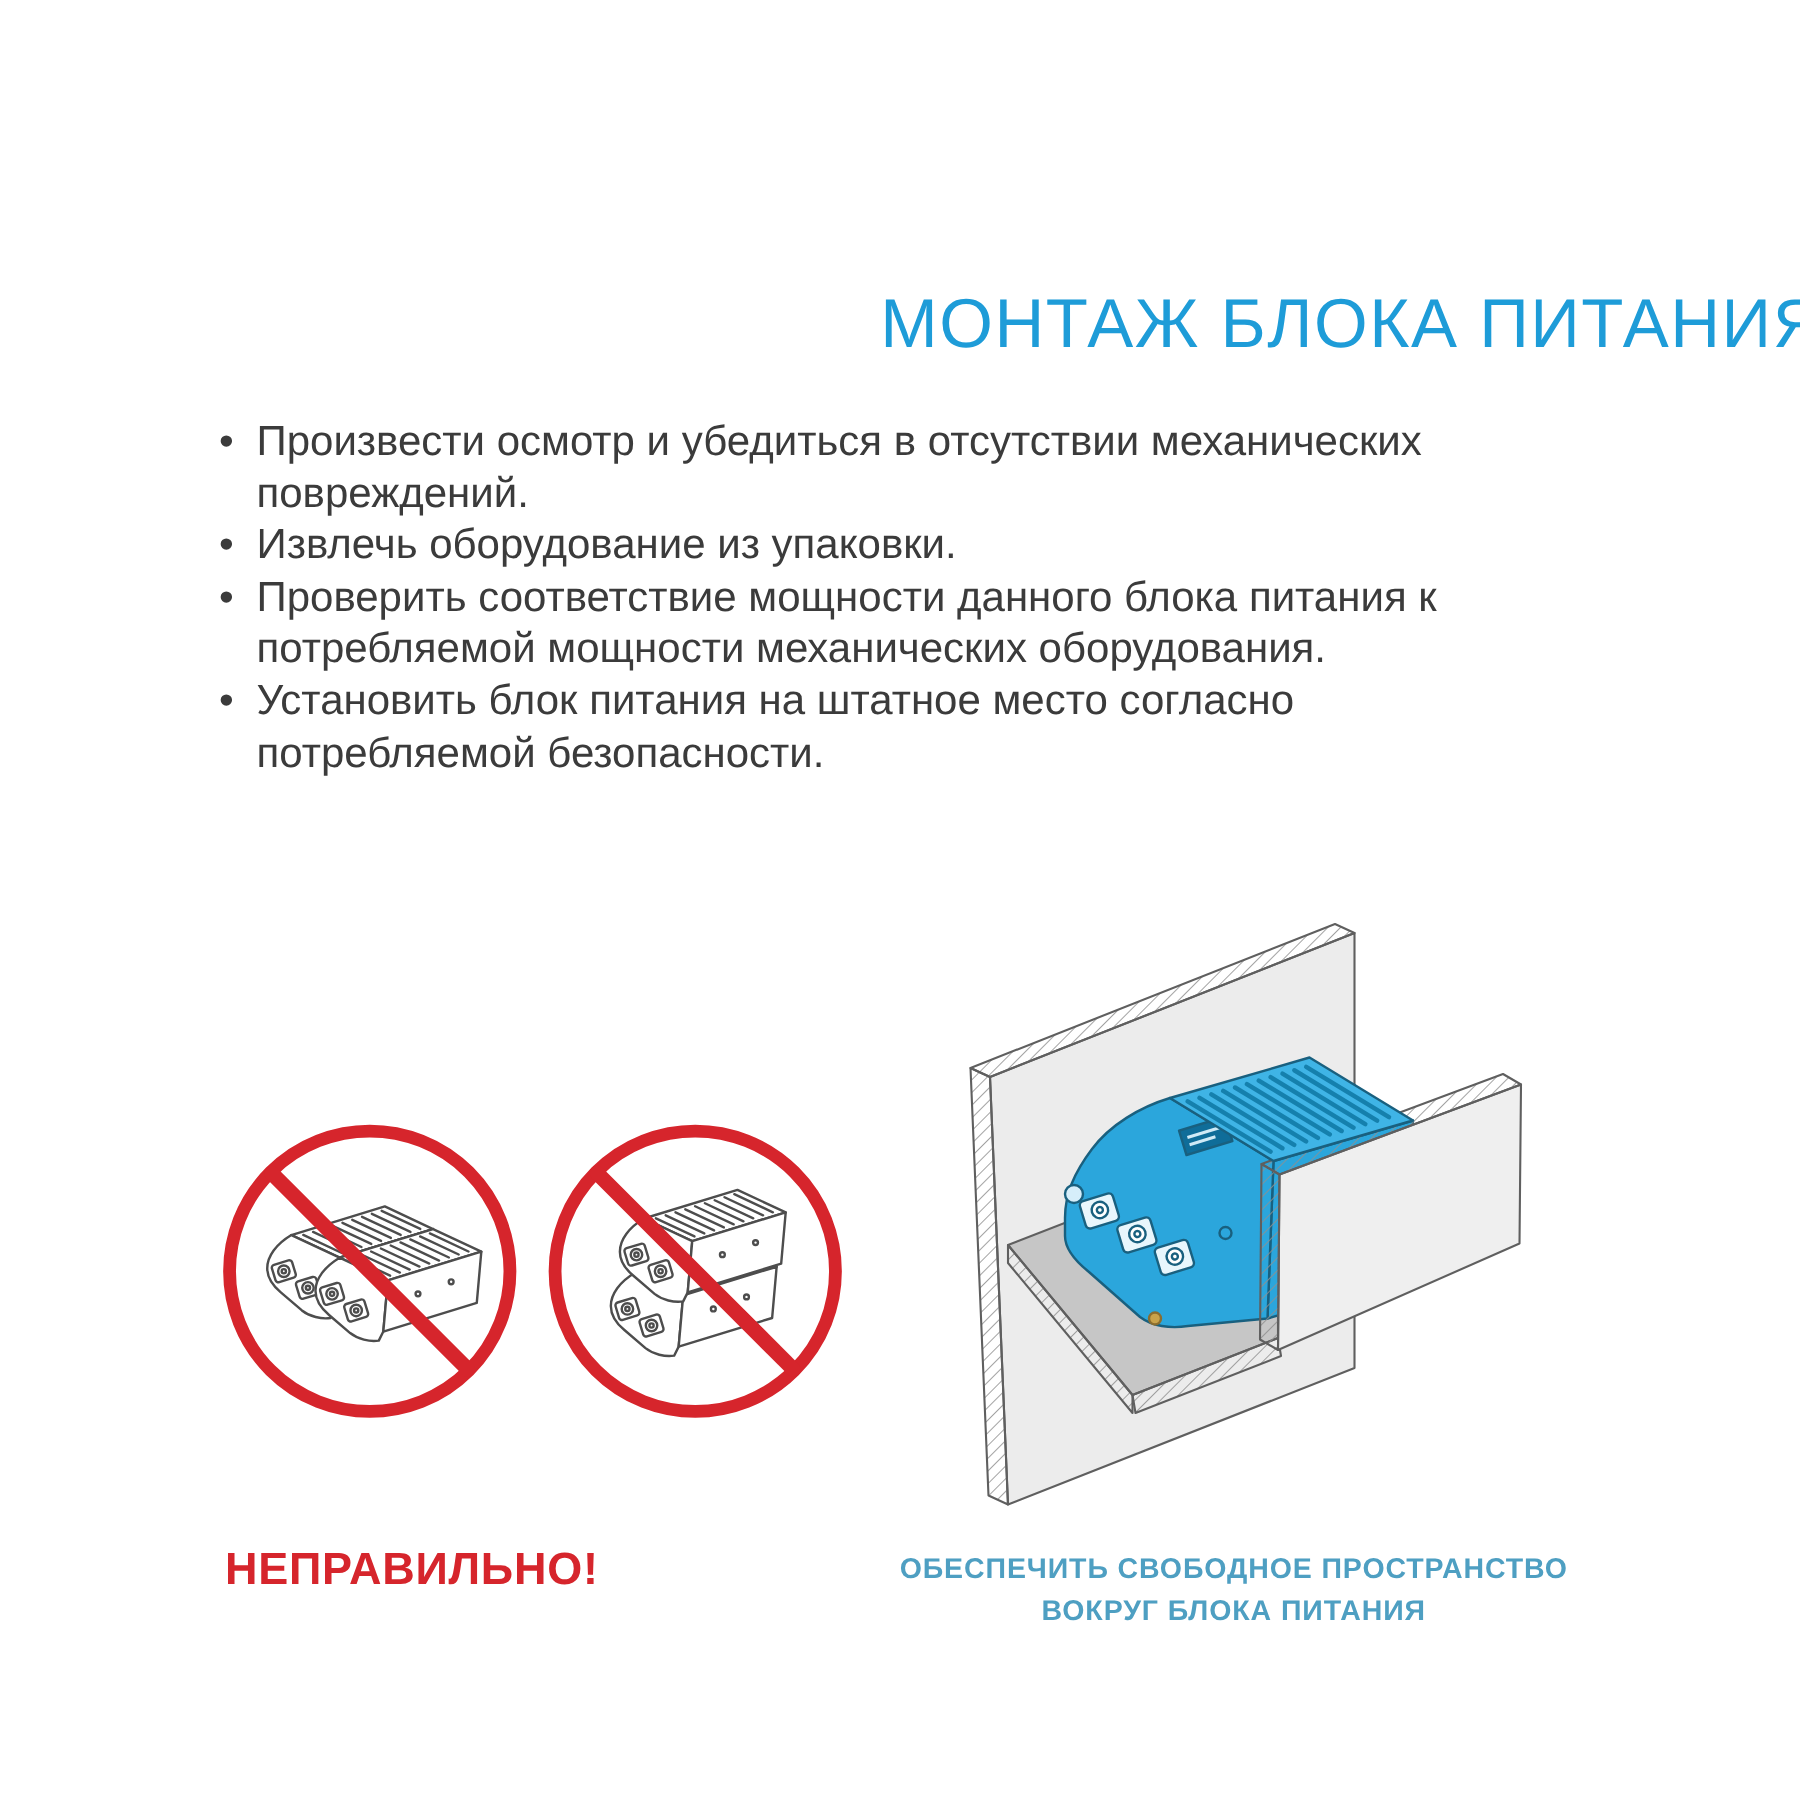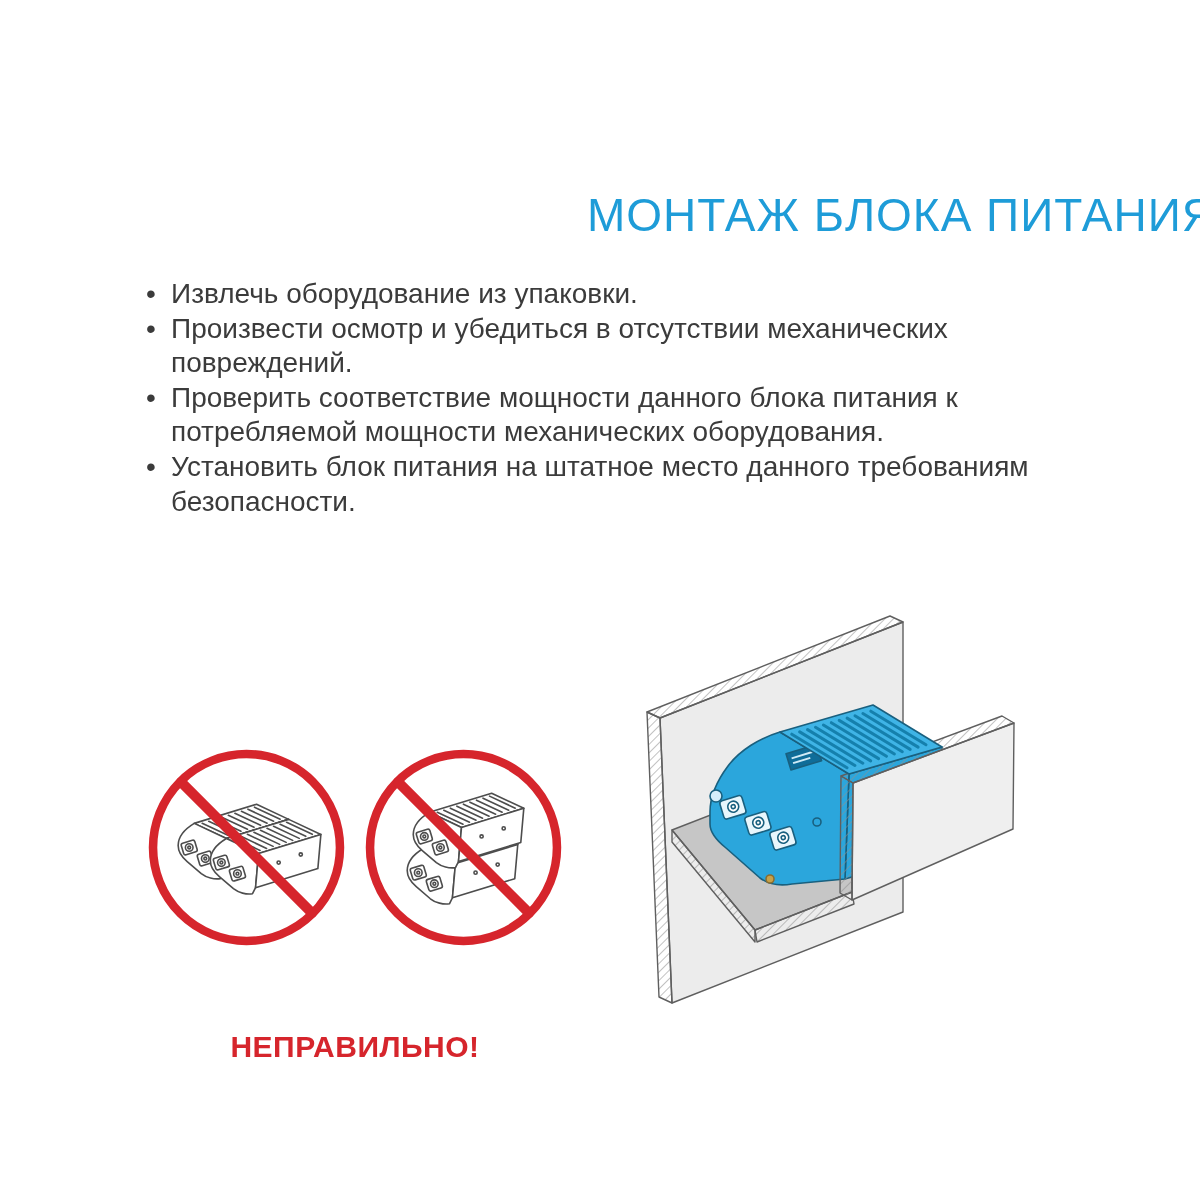--- a/index.html
+++ b/index.html
@@ -24,43 +24,43 @@
     color:var(--body-text,#3B3B3B);
     font-size:28px;line-height:34.6px;
   }
   .instructions li{position:relative;padding-left:26px;margin:0;}
   .instructions li::before{
     content:"•";position:absolute;left:1px;top:0;
     color:var(--body-text,#3B3B3B);
   }
   .figure{position:absolute;}
   .wrong-label{
-    position:absolute;left:150px;top:1030px;width:410px;text-align:center;
+    position:absolute;left:150px;top:1030px;width:410px;text-align:left;
     font-size:30px;font-weight:bold;letter-spacing:0.5px;
     color:var(--warning-red,#D6252C);
   }
   .scene-caption{
     position:absolute;left:590px;top:1033px;width:465px;text-align:center;
     font-size:19px;line-height:28px;font-weight:bold;letter-spacing:0.6px;
     color:var(--caption-blue,#4E9FC2);
   }
   svg{display:block;}
 </style>
 </head>
 <body>
 
 <div class="page">
 
   <h1 class="title">МОНТАЖ БЛОКА ПИТАНИЯ</h1>
 
   <ul class="instructions">
+    <li>Произвести осмотр и убедиться в отсутствии механических повреждений.</li>
     <li>Извлечь оборудование из упаковки.</li>
-    <li>Произвести осмотр и убедиться в отсутствии механических повреждений.</li>
     <li>Проверить соответствие мощности данного блока питания к потребляемой мощности механических оборудования.</li>
-    <li>Установить блок питания на штатное место данного требованиям безопасности.</li>
+    <li>Установить блок питания на штатное место согласно потребляемой безопасности.</li>
   </ul>
 
   <div class="figure" style="left:146px;top:747px;width:201px;height:201px;">
     <svg width="201" height="201" viewBox="0 0 200 200">
       <g stroke="#4d4d4d" stroke-width="1.6" fill="#ffffff" stroke-linejoin="round">
 
         <g transform="translate(22,44)">
           <polygon points="26,32 88,13 120,28 58,47"></polygon>
           <path d="M26,32 C16,38 10,46 10,54 C10,60 13,65 19,70 L33,82 C38,86 46,88 52,87 L55,81 L58,47 Z"></path>
           <polygon points="58,47 120,28 117,62 55,81"></polygon>
@@ -236,14 +236,18 @@
           <line x1="199.2" y1="120.4" x2="254.4" y2="154"></line>
             <line x1="207.1" y1="118.1" x2="262.3" y2="151.7"></line>
           <line x1="215" y1="115.8" x2="270.2" y2="149.4"></line>
             <line x1="222.9" y1="113.5" x2="278.1" y2="147.1"></line>
           <line x1="230.8" y1="111.2" x2="286" y2="144.8"></line>
         </g>
       </g>
     </svg>
   </div>
 
+  <div class="scene-caption">
+    <div>ОБЕСПЕЧИТЬ СВОБОДНОЕ ПРОСТРАНСТВО</div>
+    <div>ВОКРУГ БЛОКА ПИТАНИЯ</div>
+  </div>
 
 </div>
 
 </body></html>

